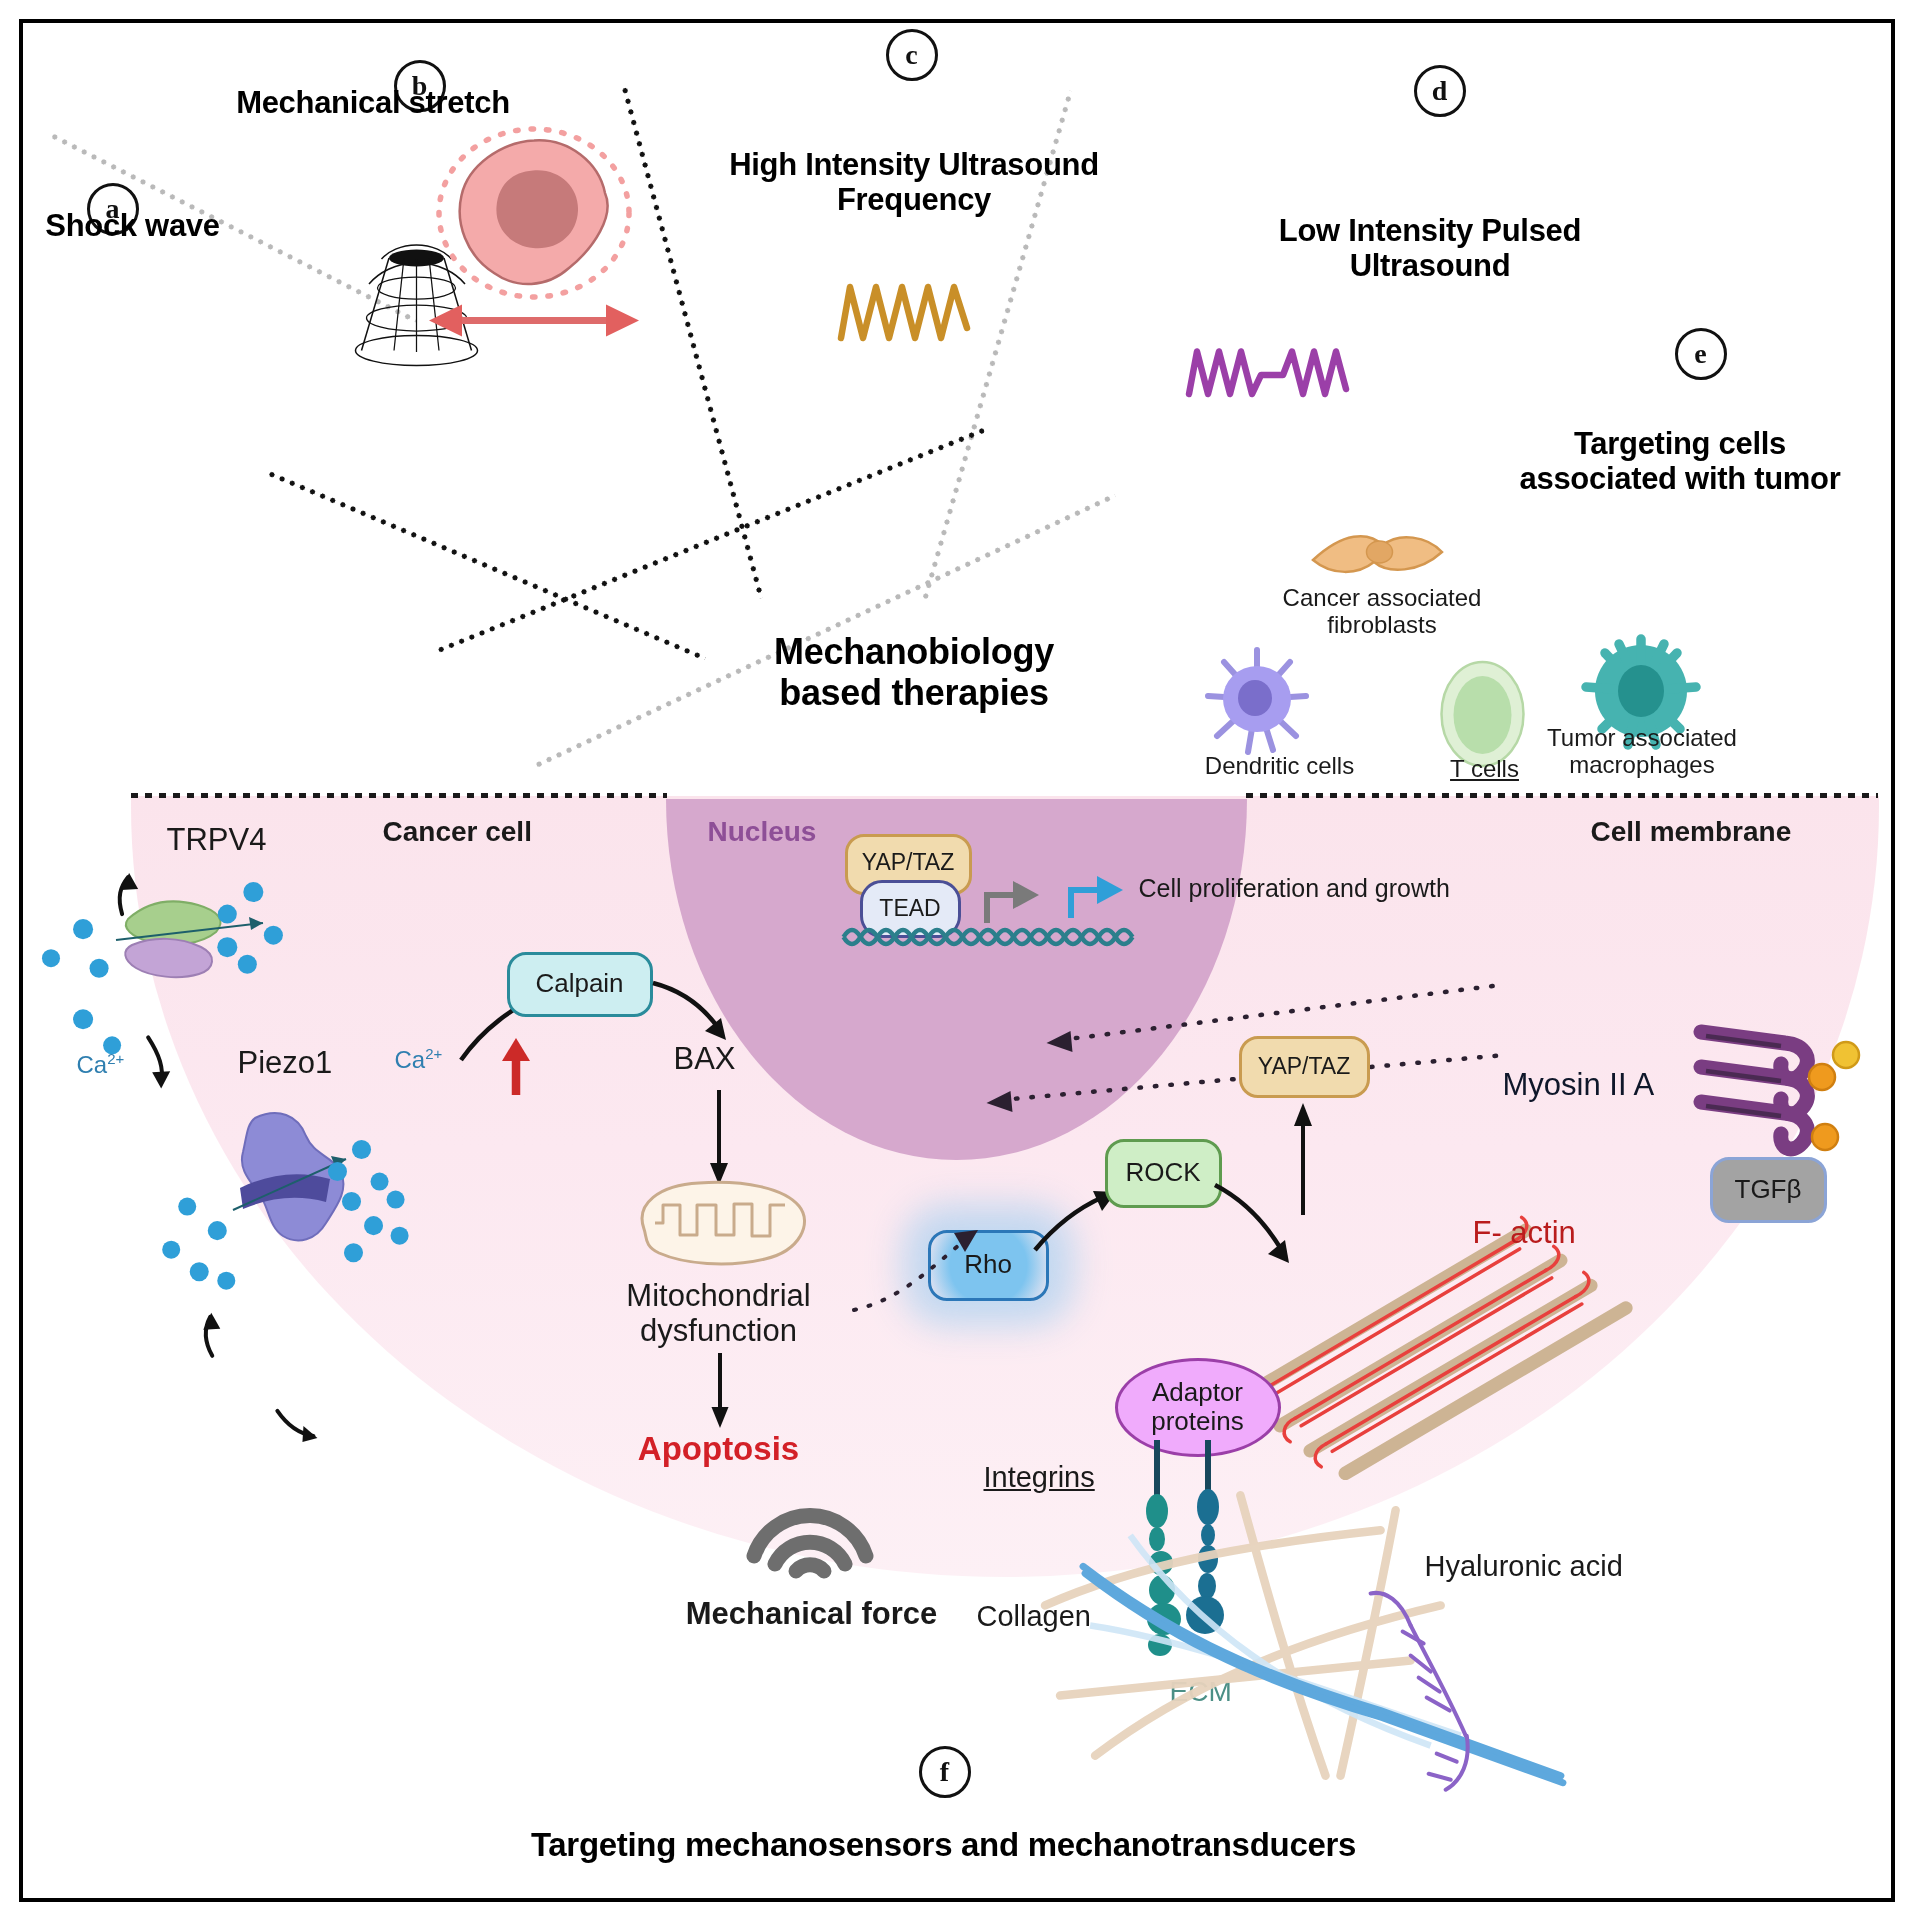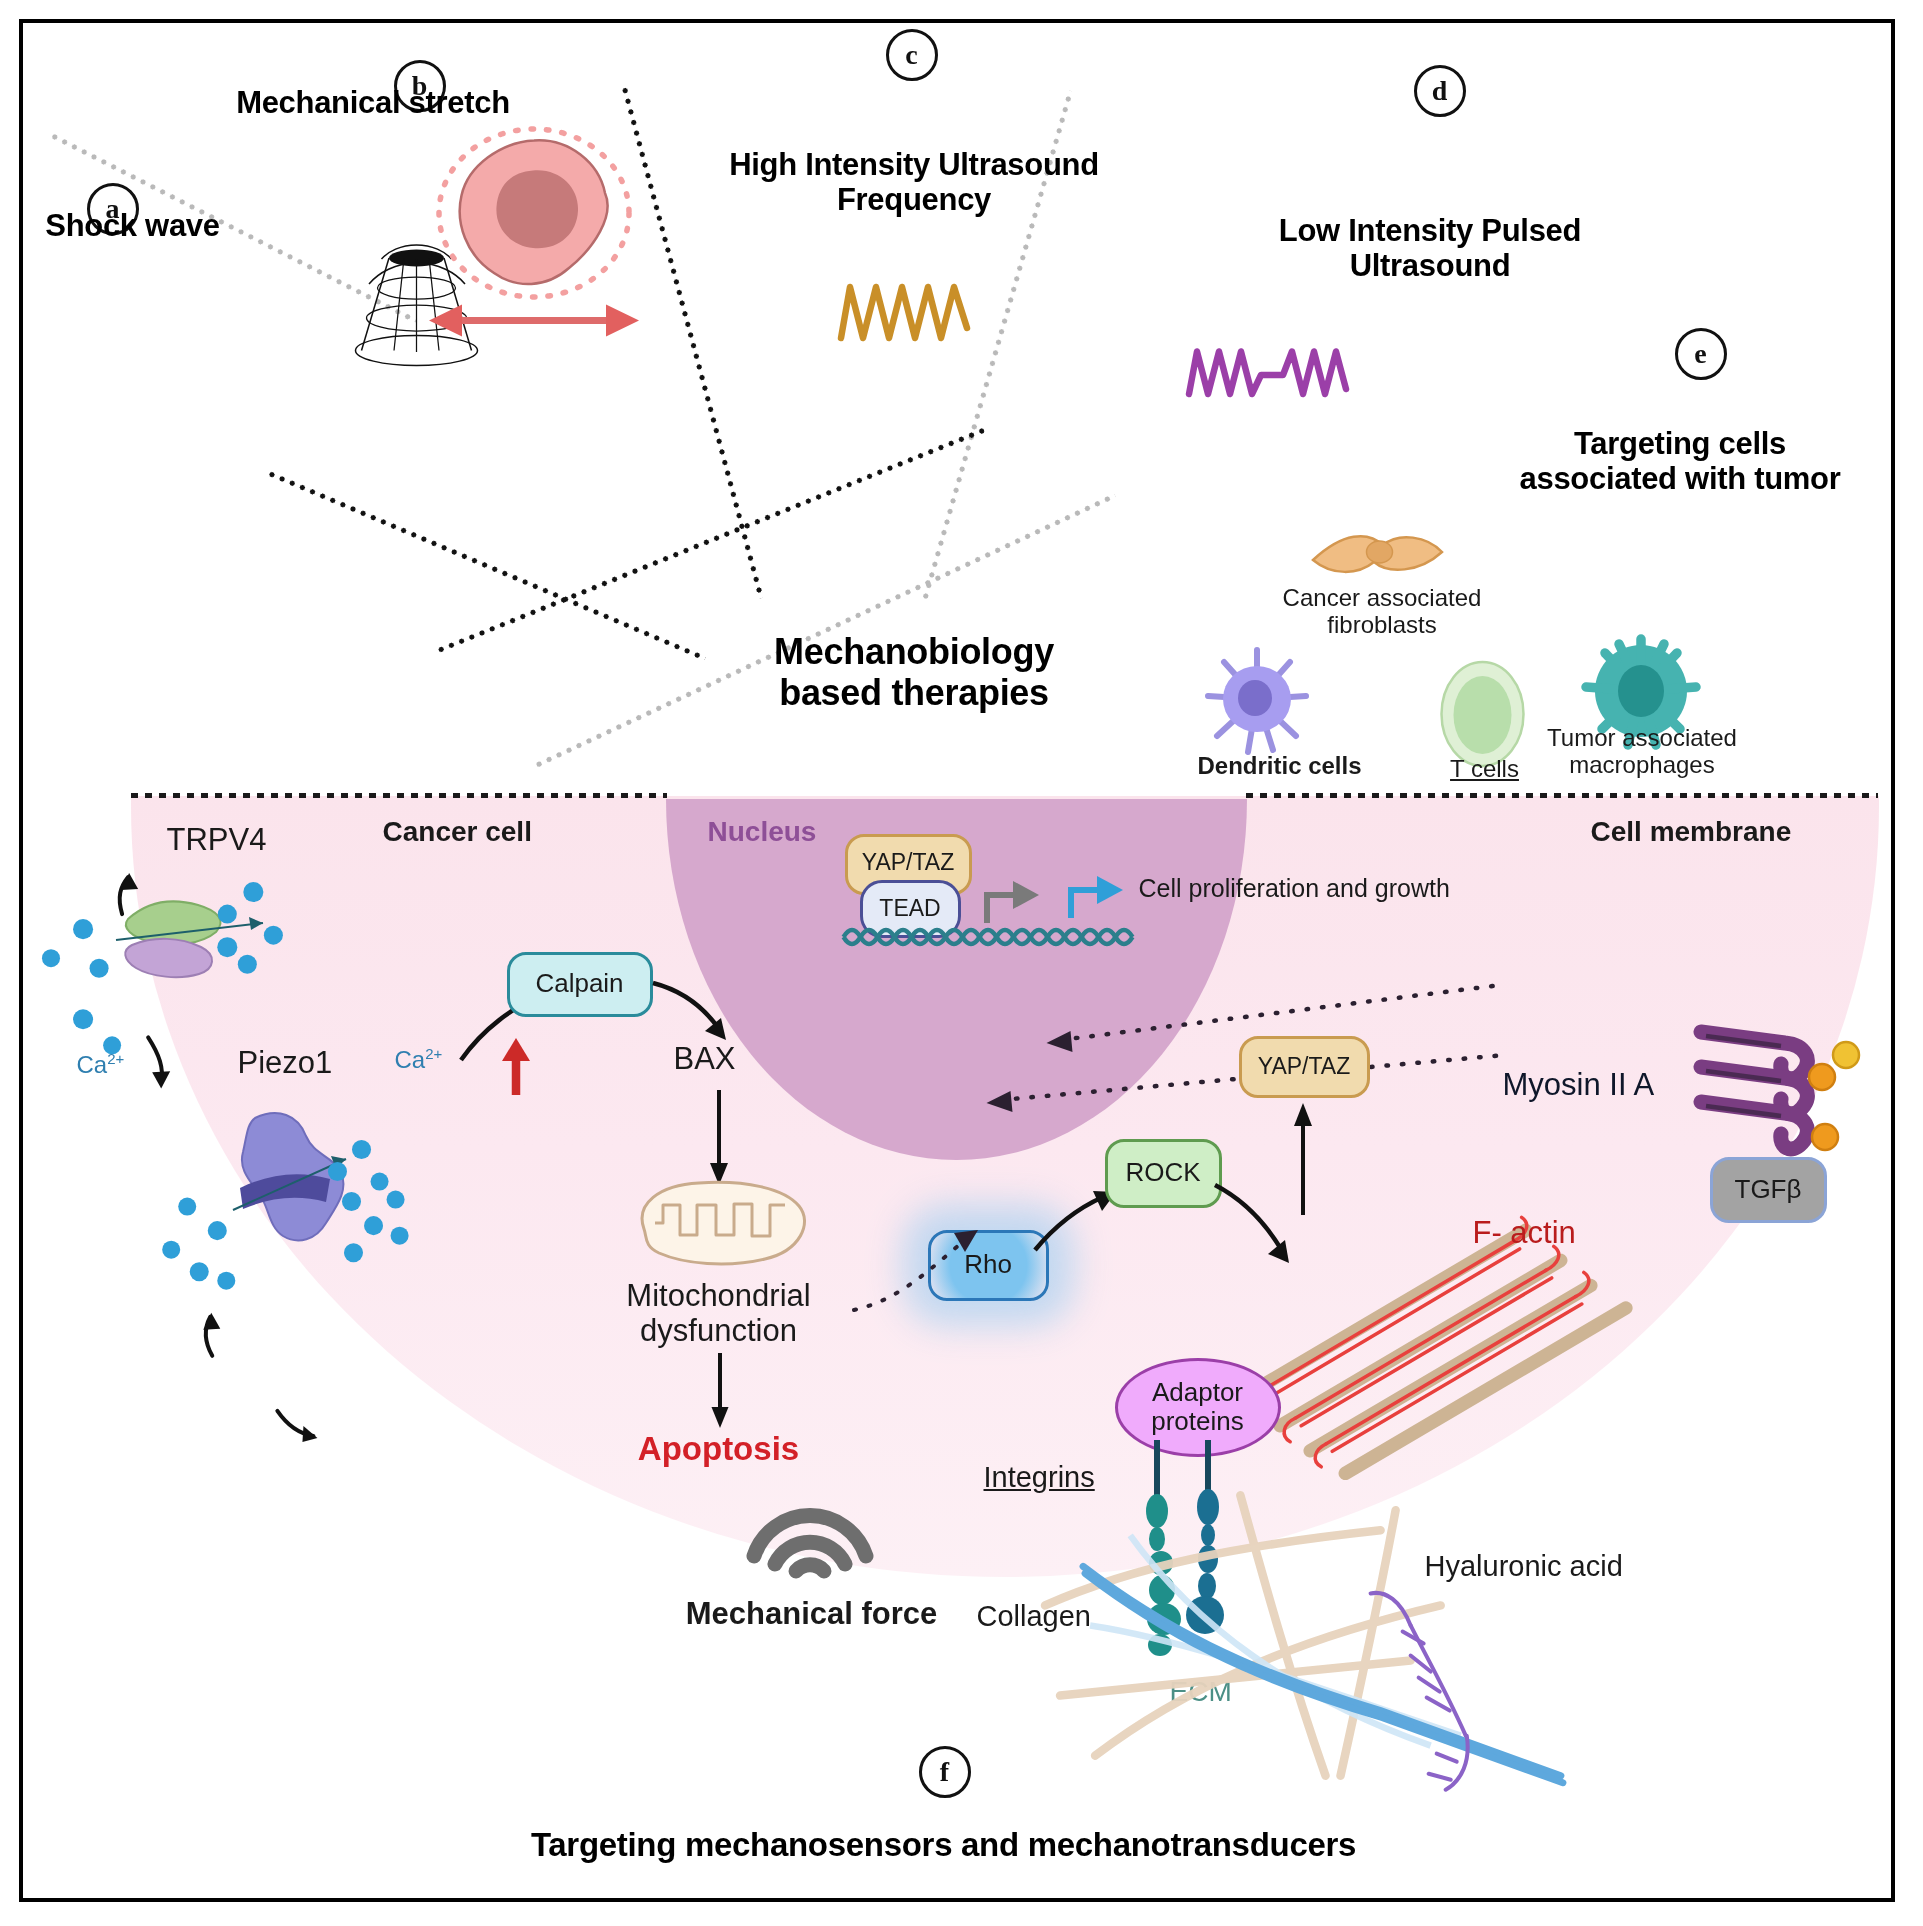--- a/index.html
+++ b/index.html
@@ -146,21 +146,21 @@
       <line x1="130" y1="126" x2="32" y2="120"></line>
       <line x1="130" y1="126" x2="228" y2="120"></line>
       <line x1="130" y1="126" x2="50" y2="200"></line>
       <line x1="130" y1="126" x2="208" y2="200"></line>
       <line x1="130" y1="126" x2="112" y2="232"></line>
       <line x1="130" y1="126" x2="162" y2="228"></line>
     </g>
     <ellipse cx="130" cy="126" rx="68" ry="66" fill="#a79df0"></ellipse>
     <ellipse cx="126" cy="124" rx="34" ry="36" fill="#7a6ecb"></ellipse>
   </svg>
-  <div class="lbl ctr" style="left:1167px;top:729px;width:180px;font-size:24px;font-weight:bold;">Dendritic cells</div>
+  <div class="lbl ctr" style="left:1167px;top:729px;width:180px;font-size:24px;">Dendritic cells</div>
 
   <svg width="105" height="125" style="left:1407px;top:631px;" viewBox="0 0 210 250">
     <ellipse cx="105" cy="120" rx="82" ry="104" fill="#dff0d5" stroke="#b6d8a6" stroke-width="5"></ellipse>
     <ellipse cx="105" cy="122" rx="58" ry="78" fill="#b8deab"></ellipse>
   </svg>
   <div class="lbl ctr" style="left:1397px;top:732px;width:130px;font-size:24px;text-decoration:underline;">T cells</div>
 
   <svg width="130" height="125" style="left:1553px;top:608px;" viewBox="0 0 260 250">
     <g fill="#46b3b0">
       <circle cx="130" cy="120" r="92"></circle>

